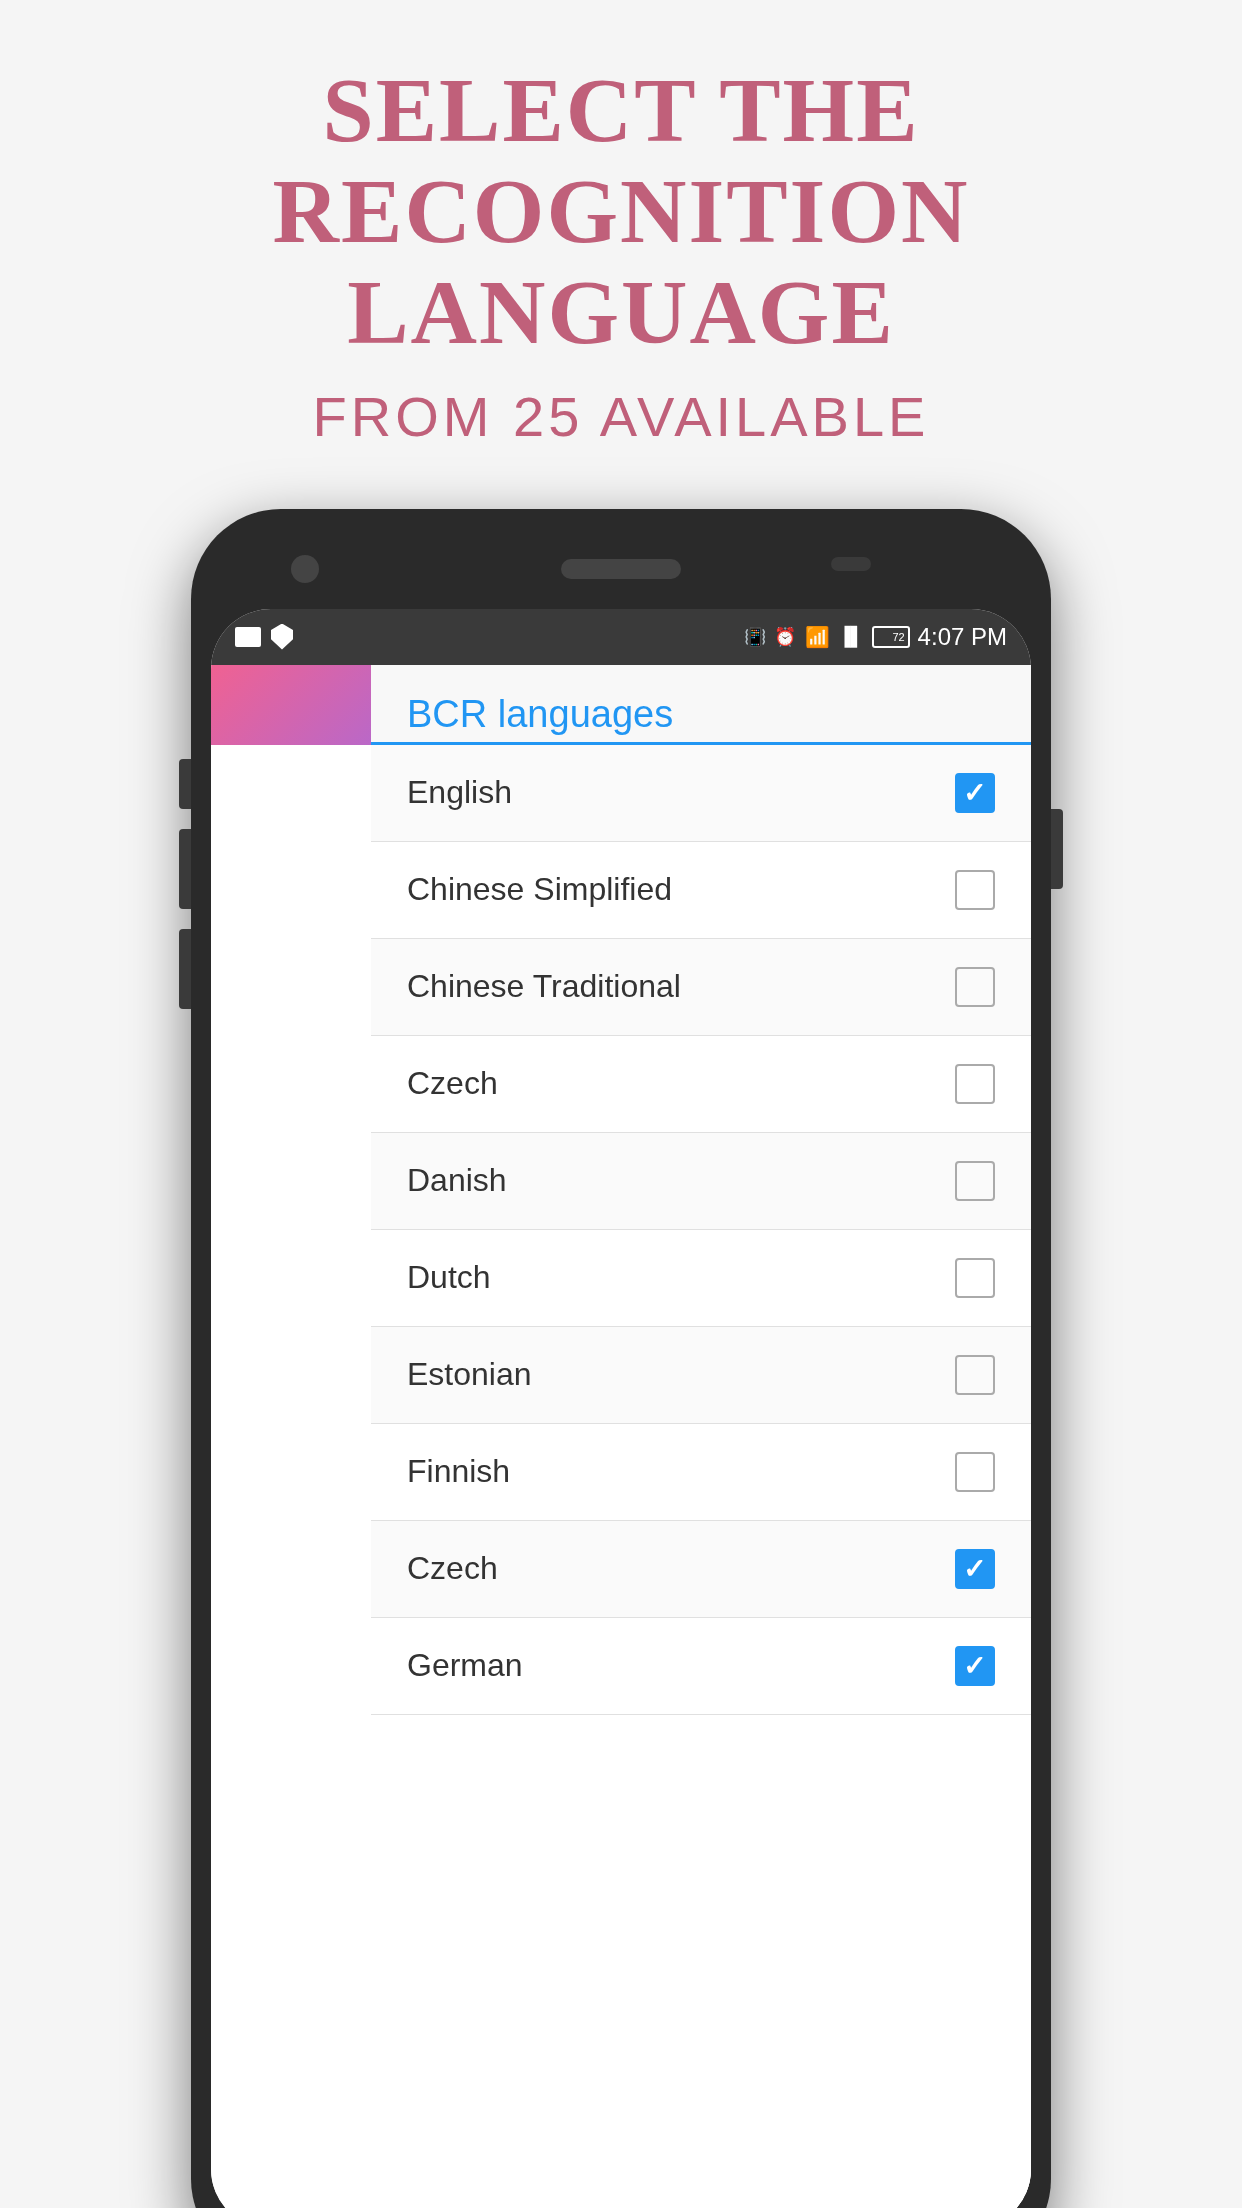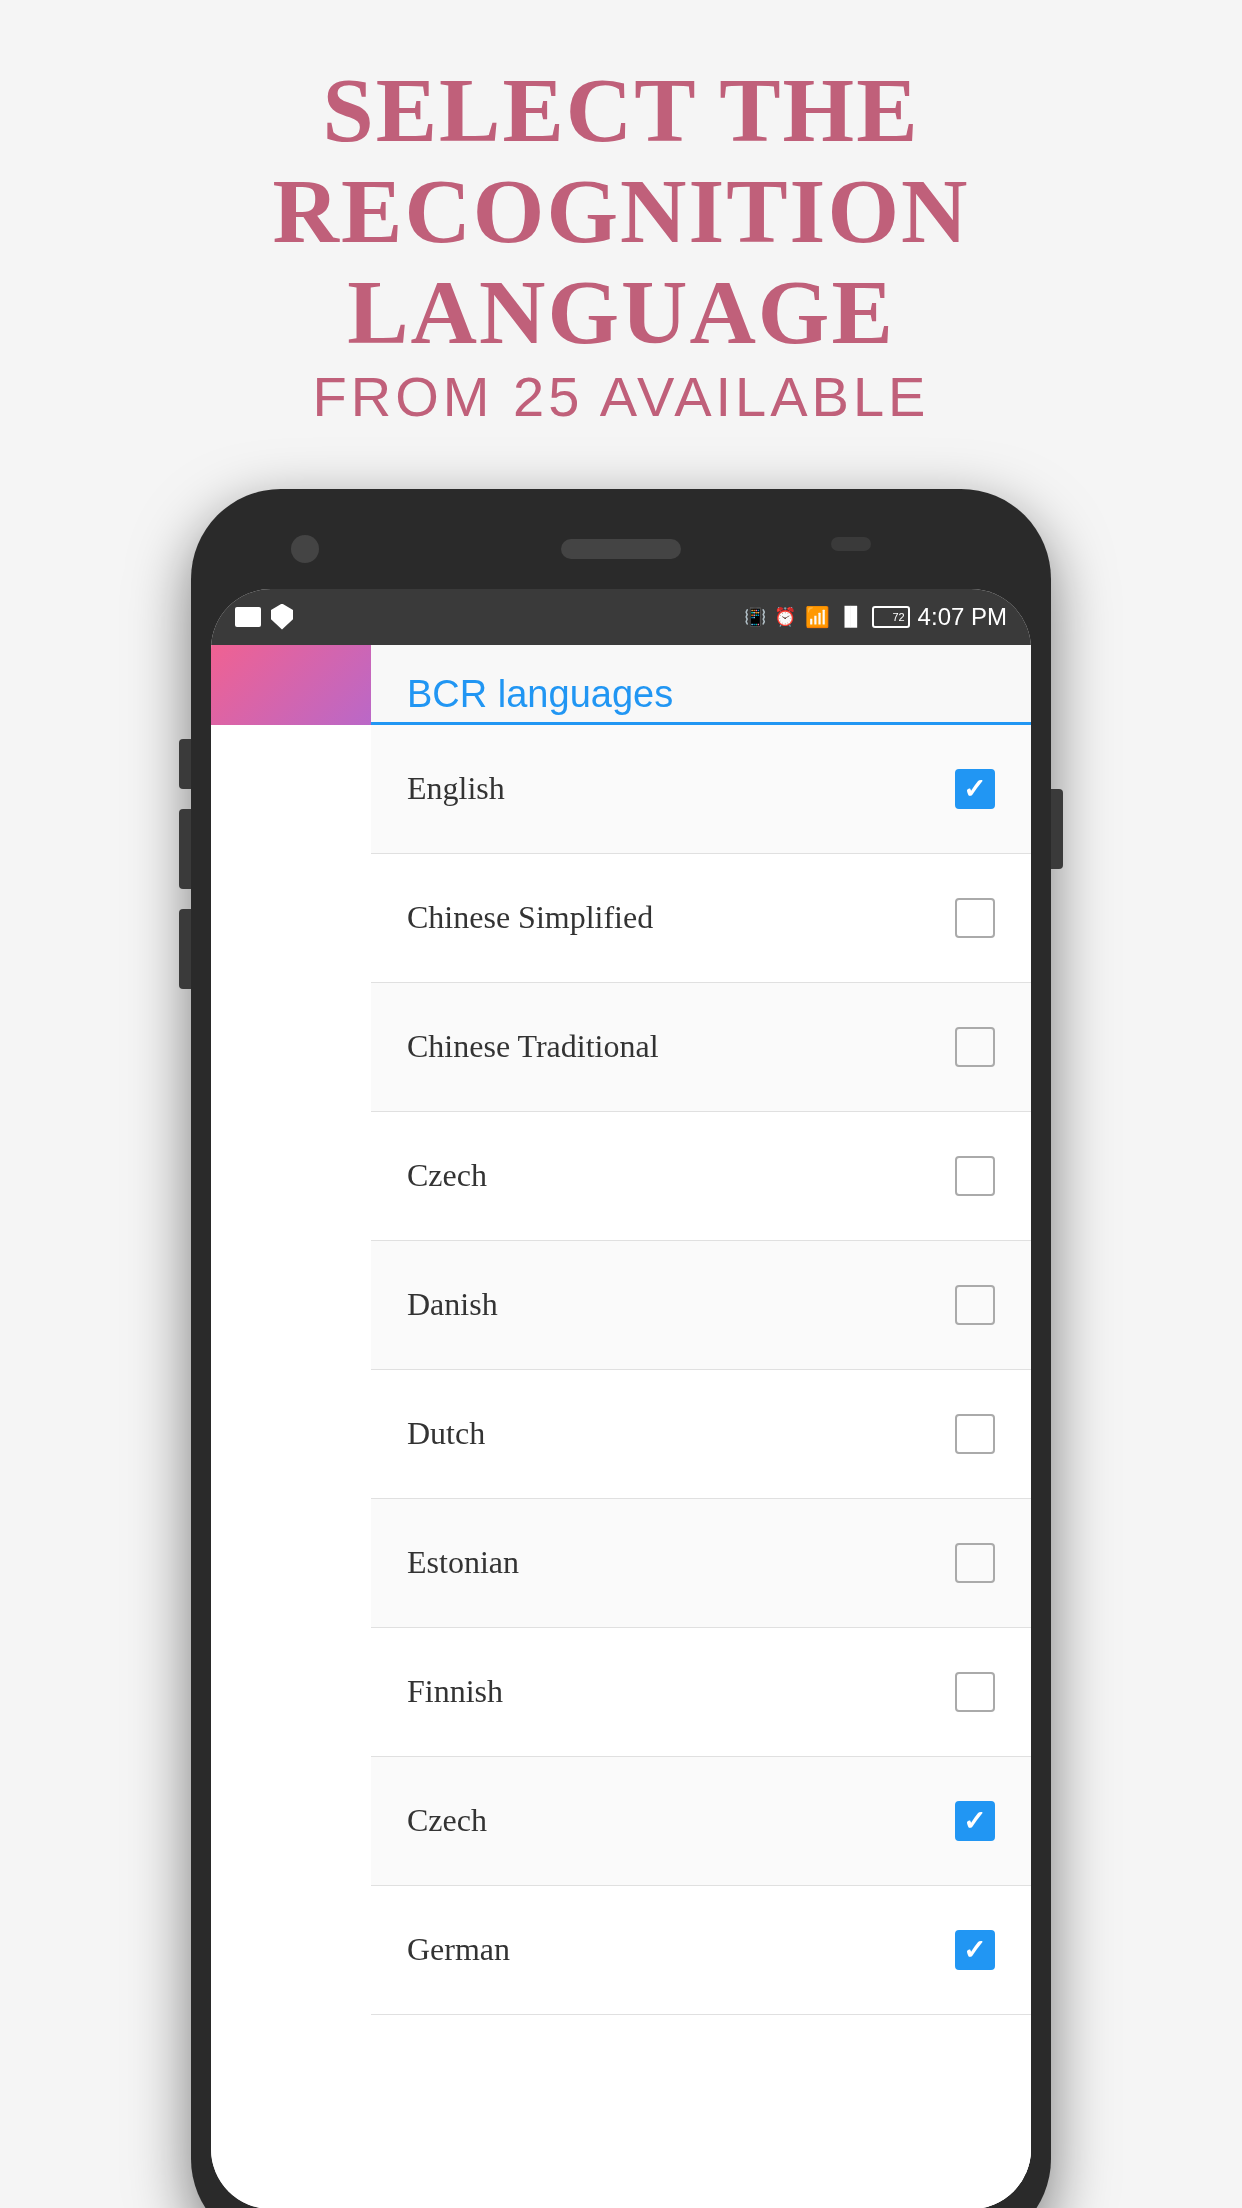--- a/index.html
+++ b/index.html
@@ -26,20 +26,21 @@
       letter-spacing: 2px;
       line-height: 1.1;
       font-family: Georgia, serif;
     }
 
     .page-subtitle {
       font-size: 56px;
       color: #c0607a;
       text-transform: uppercase;
       letter-spacing: 4px;
+      margin-top: 20px;
       font-weight: normal;
     }
 
     .phone-wrapper {
       display: flex;
       justify-content: center;
       align-items: flex-start;
       margin-top: 20px;
     }
 
@@ -180,24 +181,23 @@
 
     .language-list {
       background: white;
       overflow: hidden;
     }
 
     .language-item {
       display: flex;
       align-items: center;
       justify-content: space-between;
-      padding: 44px 36px;
+      padding: 28px 36px;
       border-bottom: 1px solid #e0e0e0;
       background: white;
-      font-family: Liberation Serif, serif;
     }
 
     .language-item:nth-child(odd) {
       background: #fafafa;
     }
 
     .language-name {
       font-size: 32px;
       color: #333;
     }

